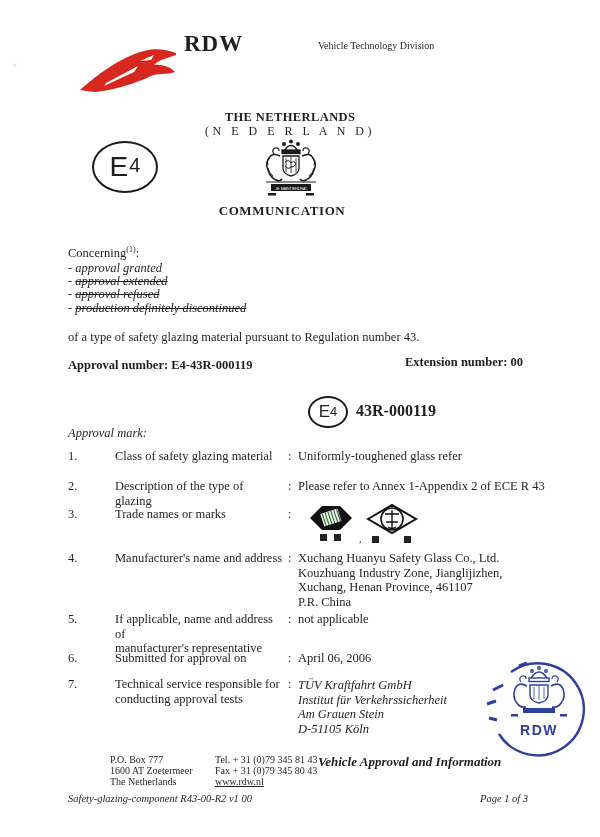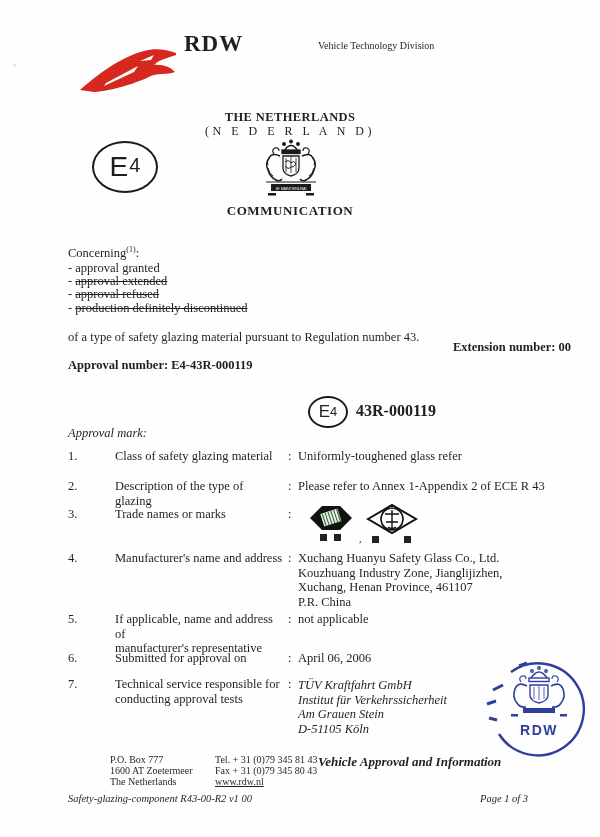--- a/index.html
+++ b/index.html
@@ -79,35 +79,35 @@
       <path d="M58 20 q4 2 2 7 M60 30 q-1 5 -5 8" stroke-width="0.9"></path>
       <path d="M54 16 q3 -4 -1 -6 q-4 -1 -4 3" stroke-width="1.2"></path>
       <path d="M12 44 h50" stroke-width="1.2"></path>
     </g>
     <rect x="17" y="46" width="40" height="7" fill="#1a1a1a"></rect>
     <text x="37" y="51.5" text-anchor="middle" font-size="3.6" fill="#ffffff" font-family="Liberation Sans, sans-serif">JE MAINTIENDRAI</text>
     <rect x="14" y="55" width="8" height="2.5" fill="#1a1a1a"></rect>
     <rect x="52" y="55" width="8" height="2.5" fill="#1a1a1a"></rect>
   </svg>
 
-  <div class="abs doctype center" style="left:180px;top:203px;width:220px;">COMMUNICATION</div>
+  <div class="abs doctype center" style="left:172px;top:203px;width:220px;">COMMUNICATION</div>
 
   <div class="abs t" style="left:68px;top:243px;">
     <span>Concerning</span><sup>(1)</sup><span>:</span>
   </div>
-  <div class="abs" style="left:68px;top:262px;">
+  <div class="abs" style="left:68px;top:262px;font-style:italic;">
     <div class="opt"><span>-</span> <span>approval granted</span></div>
     <div class="opt"><span>-</span> <span class="struck">approval extended</span></div>
     <div class="opt"><span>-</span> <span class="struck">approval refused</span></div>
     <div class="opt"><span>-</span> <span class="struck">production definitely discontinued</span></div>
   </div>
   <div class="abs t" style="left:68px;top:330px;">of a type of safety glazing material pursuant to Regulation number 43.</div>
 
   <div class="abs t b" style="left:68px;top:358px;">Approval number: E4-43R-000119</div>
-  <div class="abs t b" style="left:405px;top:340px;margin-left:48px;">Extension number: 00</div>
+  <div class="abs t b" style="left:405px;top:355px;">Extension number: 00</div>
 
   <div class="abs t i" style="left:68px;top:398px;margin-top:28px;">Approval mark:</div>
   <div class="abs emark-sm" style="left:308px;top:396px;">
     <span class="e">E</span>
     <span class="n">4</span>
   </div>
   <div class="abs t b" style="left:356px;top:404px;font-size:16px;">43R-000119</div>
 
   <div>
     <div class="abs t item-no" style="top:449px;">1.</div>

